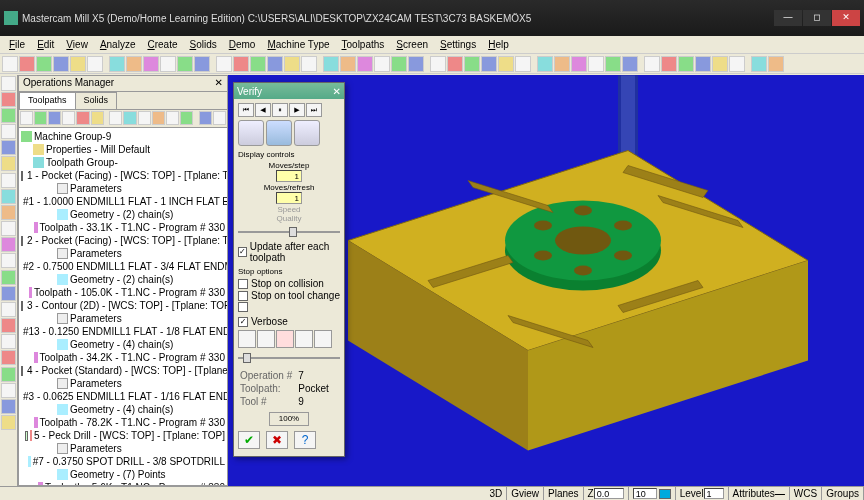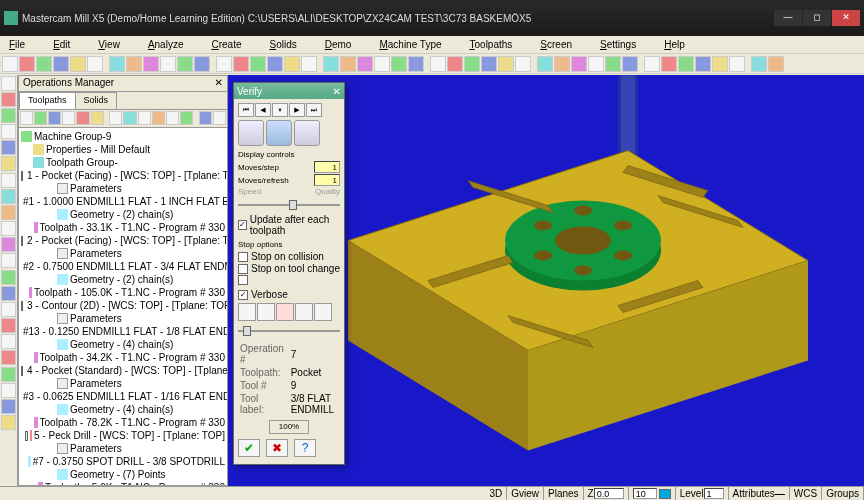--- a/index.html
+++ b/index.html
@@ -3,21 +3,21 @@
 <meta charset="utf-8">
 <style>
 * { margin:0; padding:0; box-sizing:border-box; font-family:Tahoma,sans-serif; font-size:10px; }
 body { width:864px; height:500px; background:#ece9d8; overflow:hidden; position:relative; }
 .titlebar { height:36px; background:linear-gradient(#2a2a2a,#1a1a1a); color:#ddd; display:flex; align-items:center; padding:12px 4px; }
 .titlebar .icon { width:14px; height:14px; background:#4a8; margin-right:4px; }
 .titlebar .t { flex:1; font-size:10px; }
 .winbtns { display:flex; gap:1px; }
 .winbtns div { width:28px; height:16px; background:#333; color:#fff; text-align:center; line-height:14px; font-size:9px; }
 .winbtns .close { background:#c44; }
-.menubar { height:18px; background:#ece9d8; display:flex; align-items:center; padding:0 4px; gap:18px; border-bottom:1px solid #ccc; }
+.menubar { height:18px; background:#ece9d8; display:flex; align-items:center; padding:0 4px; gap:2px; border-bottom:1px solid #ccc; }
 .menubar span { padding:1px 5px; }
 .menubar span:first-letter { text-decoration:underline; }
 .toolbar { height:20px; background:#ece9d8; display:flex; align-items:center; padding:0 2px; gap:1px; border-bottom:1px solid #ccc; }
 .tb { width:16px; height:16px; border:1px solid #ccc; background:#f5f5f5; display:inline-block; }
 .tb.r{background:#e88}.tb.g{background:#8d8}.tb.b{background:#89d}.tb.y{background:#ed8}.tb.p{background:#d8d}.tb.c{background:#8dd}.tb.o{background:#eb8}
 .sep { width:4px; }
 .coord { height:18px; background:#ece9d8; display:flex; align-items:center; padding:0 4px; gap:4px; border-bottom:1px solid #ccc; }
 .cinp { width:56px; height:14px; border:1px inset #999; background:#fff; padding:0 2px; font-size:9px; }
 .vtoolbar { position:absolute; left:0; top:75px; width:18px; bottom:14px; background:#ece9d8; border-right:1px solid #999; display:flex; flex-direction:column; gap:1px; padding:1px; }
 .vtoolbar .tb { width:15px; height:15px; }
@@ -37,21 +37,21 @@
 .viewport { position:absolute; left:228px; top:75px; right:0; bottom:14px; background:#1818c8; }
 .viewport svg { width:100%; height:100%; }
 .verify { position:absolute; left:233px; top:82px; width:112px; background:#ece9d8; border:1px solid #666; box-shadow:2px 2px 6px rgba(0,0,0,.4); font-size:9px; }
 .verify .vt { height:16px; background:linear-gradient(#7b9,#5a8); color:#fff; display:flex; align-items:center; justify-content:space-between; padding:0 3px; }
 .verify .vbody { padding:4px; }
 .verify .play { display:flex; gap:1px; margin-bottom:3px; }
 .verify .play div { width:16px; height:14px; border:1px solid #999; background:#f5f5f5; text-align:center; line-height:12px; font-size:7px; }
 .verify .big { display:flex; gap:2px; margin-bottom:4px; }
 .verify .big div { width:26px; height:26px; border:1px solid #999; background:linear-gradient(#eef,#ccd); border-radius:3px; }
 .verify .lbl { font-size:8px; margin:2px 0; }
-.verify .drow { display:flex; align-items:center; margin:1px 0; }
+.verify .drow { display:flex; align-items:center; margin:1px 0;flex-direction:column; }
 .verify .drow span { flex:1; font-size:8px; }
 .verify .drow input { width:26px; height:12px; background:#ffa; border:1px inset #999; font-size:8px; text-align:right; padding-right:2px; }
 .verify .sld { width:100%; height:14px; position:relative; margin:2px 0; }
 .verify .sld .tr { position:absolute; top:6px; left:0; right:0; height:2px; background:#999; }
 .verify .sld .th { position:absolute; top:2px; width:8px; height:10px; background:#ddd; border:1px solid #666; }
 .verify .cb { display:flex; align-items:center; margin:1px 0; font-size:8px; }
 .verify .cb .box { width:10px; height:10px; border:1px solid #666; background:#fff; margin-right:3px; text-align:center; line-height:8px; font-size:8px; }
 .verify .btns { display:flex; gap:1px; margin:3px 0; }
 .verify .btns div { width:18px; height:18px; border:1px solid #999; background:#f5f5f5; }
 .verify .info { font-size:8px; line-height:11px; margin:3px 0; }
@@ -556,24 +556,20 @@
             <td>7</td>
           </tr>
       <tr>
             <td>Toolpath:</td>
             <td>Pocket</td>
           </tr>
       <tr>
             <td>Tool #</td>
             <td>9</td>
           </tr>
-      <tr>
-            <td>Tool label:</td>
-            <td>3/8 FLAT ENDMILL</td>
-          </tr>
     </tbody>
       </table>
     <div class="pct">100%</div>
     <div class="okrow">
       <div style="color:#0a0">✔</div>
       <div style="color:#c00">✖</div>
       <div style="color:#06c">?</div>
     </div>
   </div>
 </div>

